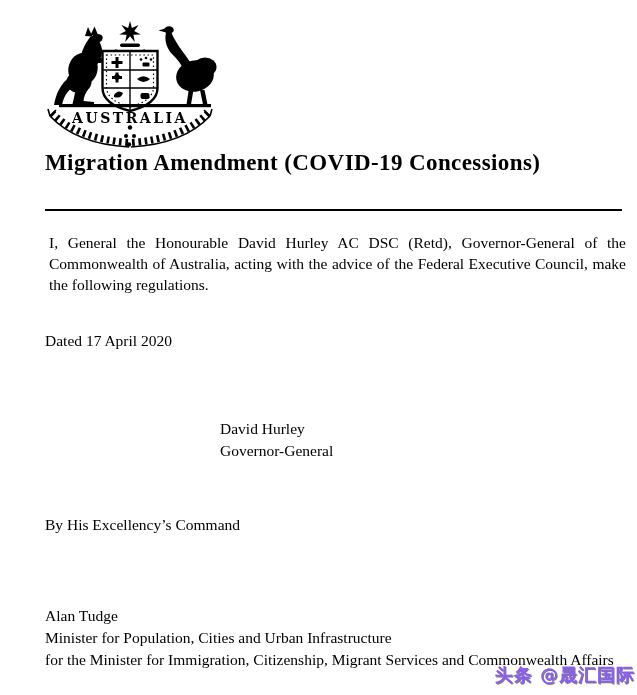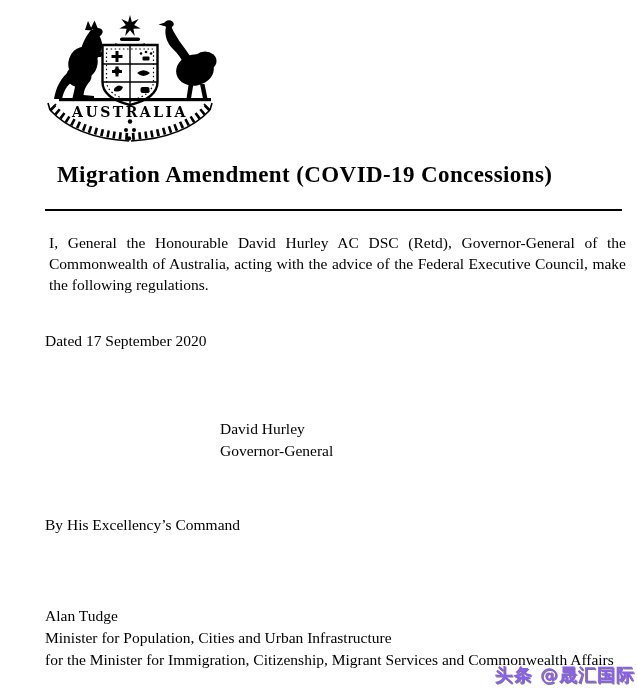--- a/index.html
+++ b/index.html
@@ -5,26 +5,26 @@
   html,body{margin:0;padding:0;background:#ffffff;}
   .page{
     position:relative;
     width:637px;height:695px;
     background:#ffffff;
     font-family:"Liberation Serif", serif;
     color:#000000;
     overflow:hidden;
   }
   .coat-of-arms{
-    position:absolute;left:45px;top:3px;width:180px;height:140px;
+    position:absolute;left:45px;top:9px;width:180px;height:140px;
   }
   .coat-of-arms svg{display:block;width:100%;height:100%;}
   .doc-title{
     position:absolute;left:45px;top:146px;width:577px;
-    margin:12px;
+    margin:0;
     font-size:23px;line-height:33px;font-weight:bold;
     letter-spacing:0.4px;
   }
   .title-rule{
     position:absolute;left:45px;top:209px;width:577px;height:2px;
     background:#000000;
   }
   .preamble{
     position:absolute;left:45px;top:228px;width:577px;
     margin:4px;
@@ -143,21 +143,21 @@
     </svg>
   </div>
 
   <h1 class="doc-title">
     <div>Migration Amendment (COVID-19 Concessions)</div>
   </h1>
   <div class="title-rule"></div>
 
   <p class="preamble">I, General the Honourable David Hurley AC DSC (Retd), Governor-General of the Commonwealth of Australia, acting with the advice of the Federal Executive Council, make the following regulations.</p>
 
-  <p class="dated-line">Dated 17 September 2020</p>
+  <p class="dated-line">Dated 17 April 2020</p>
 
   <div class="signature-block">
     <div>David Hurley</div>
     <div>Governor-General</div>
   </div>
 
   <p class="command-line">By His Excellency’s Command</p>
 
   <div class="minister-block">
     <div>Alan Tudge</div>

